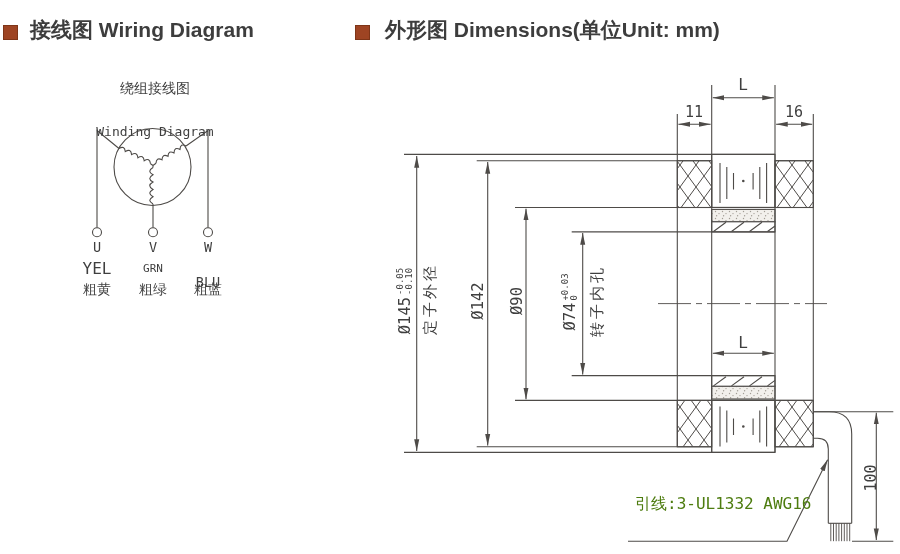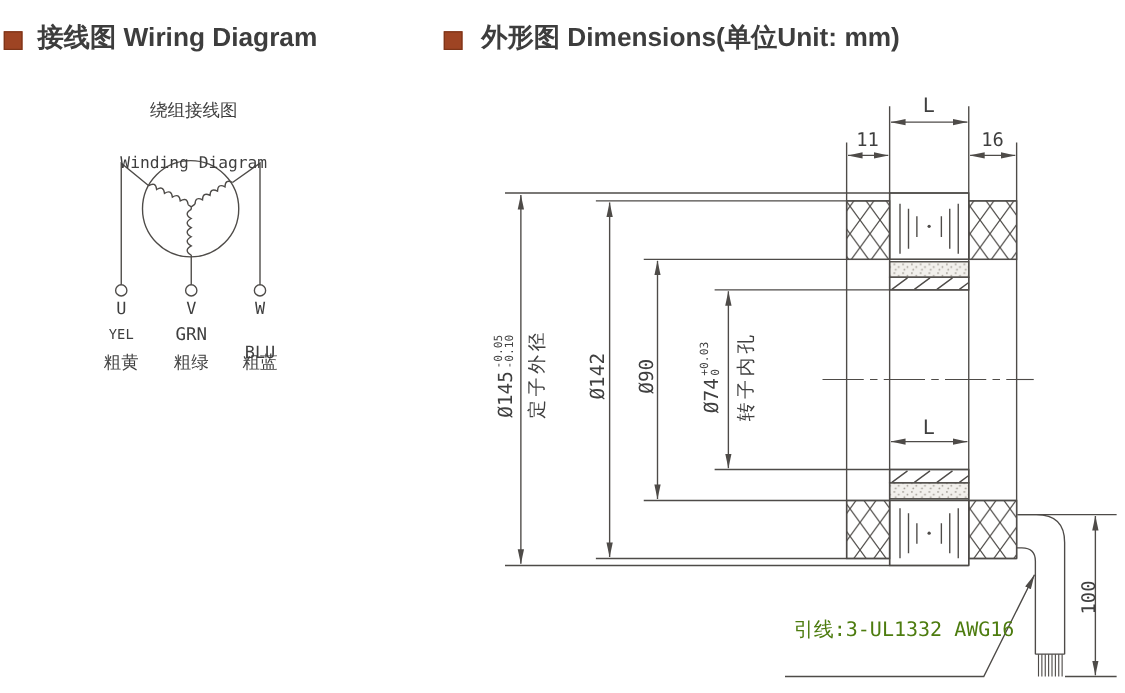--- a/index.html
+++ b/index.html
@@ -131,22 +131,22 @@
   <div class="bullet" style="left:355px;top:25px;"></div>
   <div class="hdr" style="left:385px;top:16px;">外形图 Dimensions(单位Unit: mm)</div>
 
   <div class="lbl cjk" style="left:155px;top:89px;font-size:14px;">绕组接线图</div>
   <div class="lbl" style="left:155px;top:107px;font-size:13px;margin-top:24px;">Winding Diagram</div>
 
   <div class="lbl" style="left:97px;top:247px;font-size:13.5px;">U</div>
   <div class="lbl" style="left:153px;top:247px;font-size:13.5px;">V</div>
   <div class="lbl" style="left:208px;top:247px;font-size:13.5px;">W</div>
 
-  <div class="lbl" style="left:97px;top:268px;font-size:11px;">YEL</div>
-  <div class="lbl" style="left:153px;top:268px;font-size:14px;">GRN</div>
+  <div class="lbl" style="left:97px;top:268px;font-size:16px;">YEL</div>
+  <div class="lbl" style="left:153px;top:268px;font-size:11px;">GRN</div>
   <div class="lbl" style="left:208px;top:282px;font-size:13.5px;">BLU</div>
 
   <div class="lbl cjk" style="left:97px;top:290px;font-size:14px;text-align:center;">粗黄</div>
   <div class="lbl cjk" style="left:153px;top:290px;font-size:14px;">粗绿</div>
   <div class="lbl cjk" style="left:208px;top:290px;font-size:14px;">粗蓝</div>
 
   <div class="lbl" style="left:743px;top:84px;font-size:16px;">L</div>
   <div class="lbl" style="left:694px;top:112px;font-size:15px;text-align:right;">11</div>
   <div class="lbl" style="left:794px;top:112px;font-size:15px;">16</div>
   <div class="lbl" style="left:743px;top:342px;font-size:16px;">L</div>

